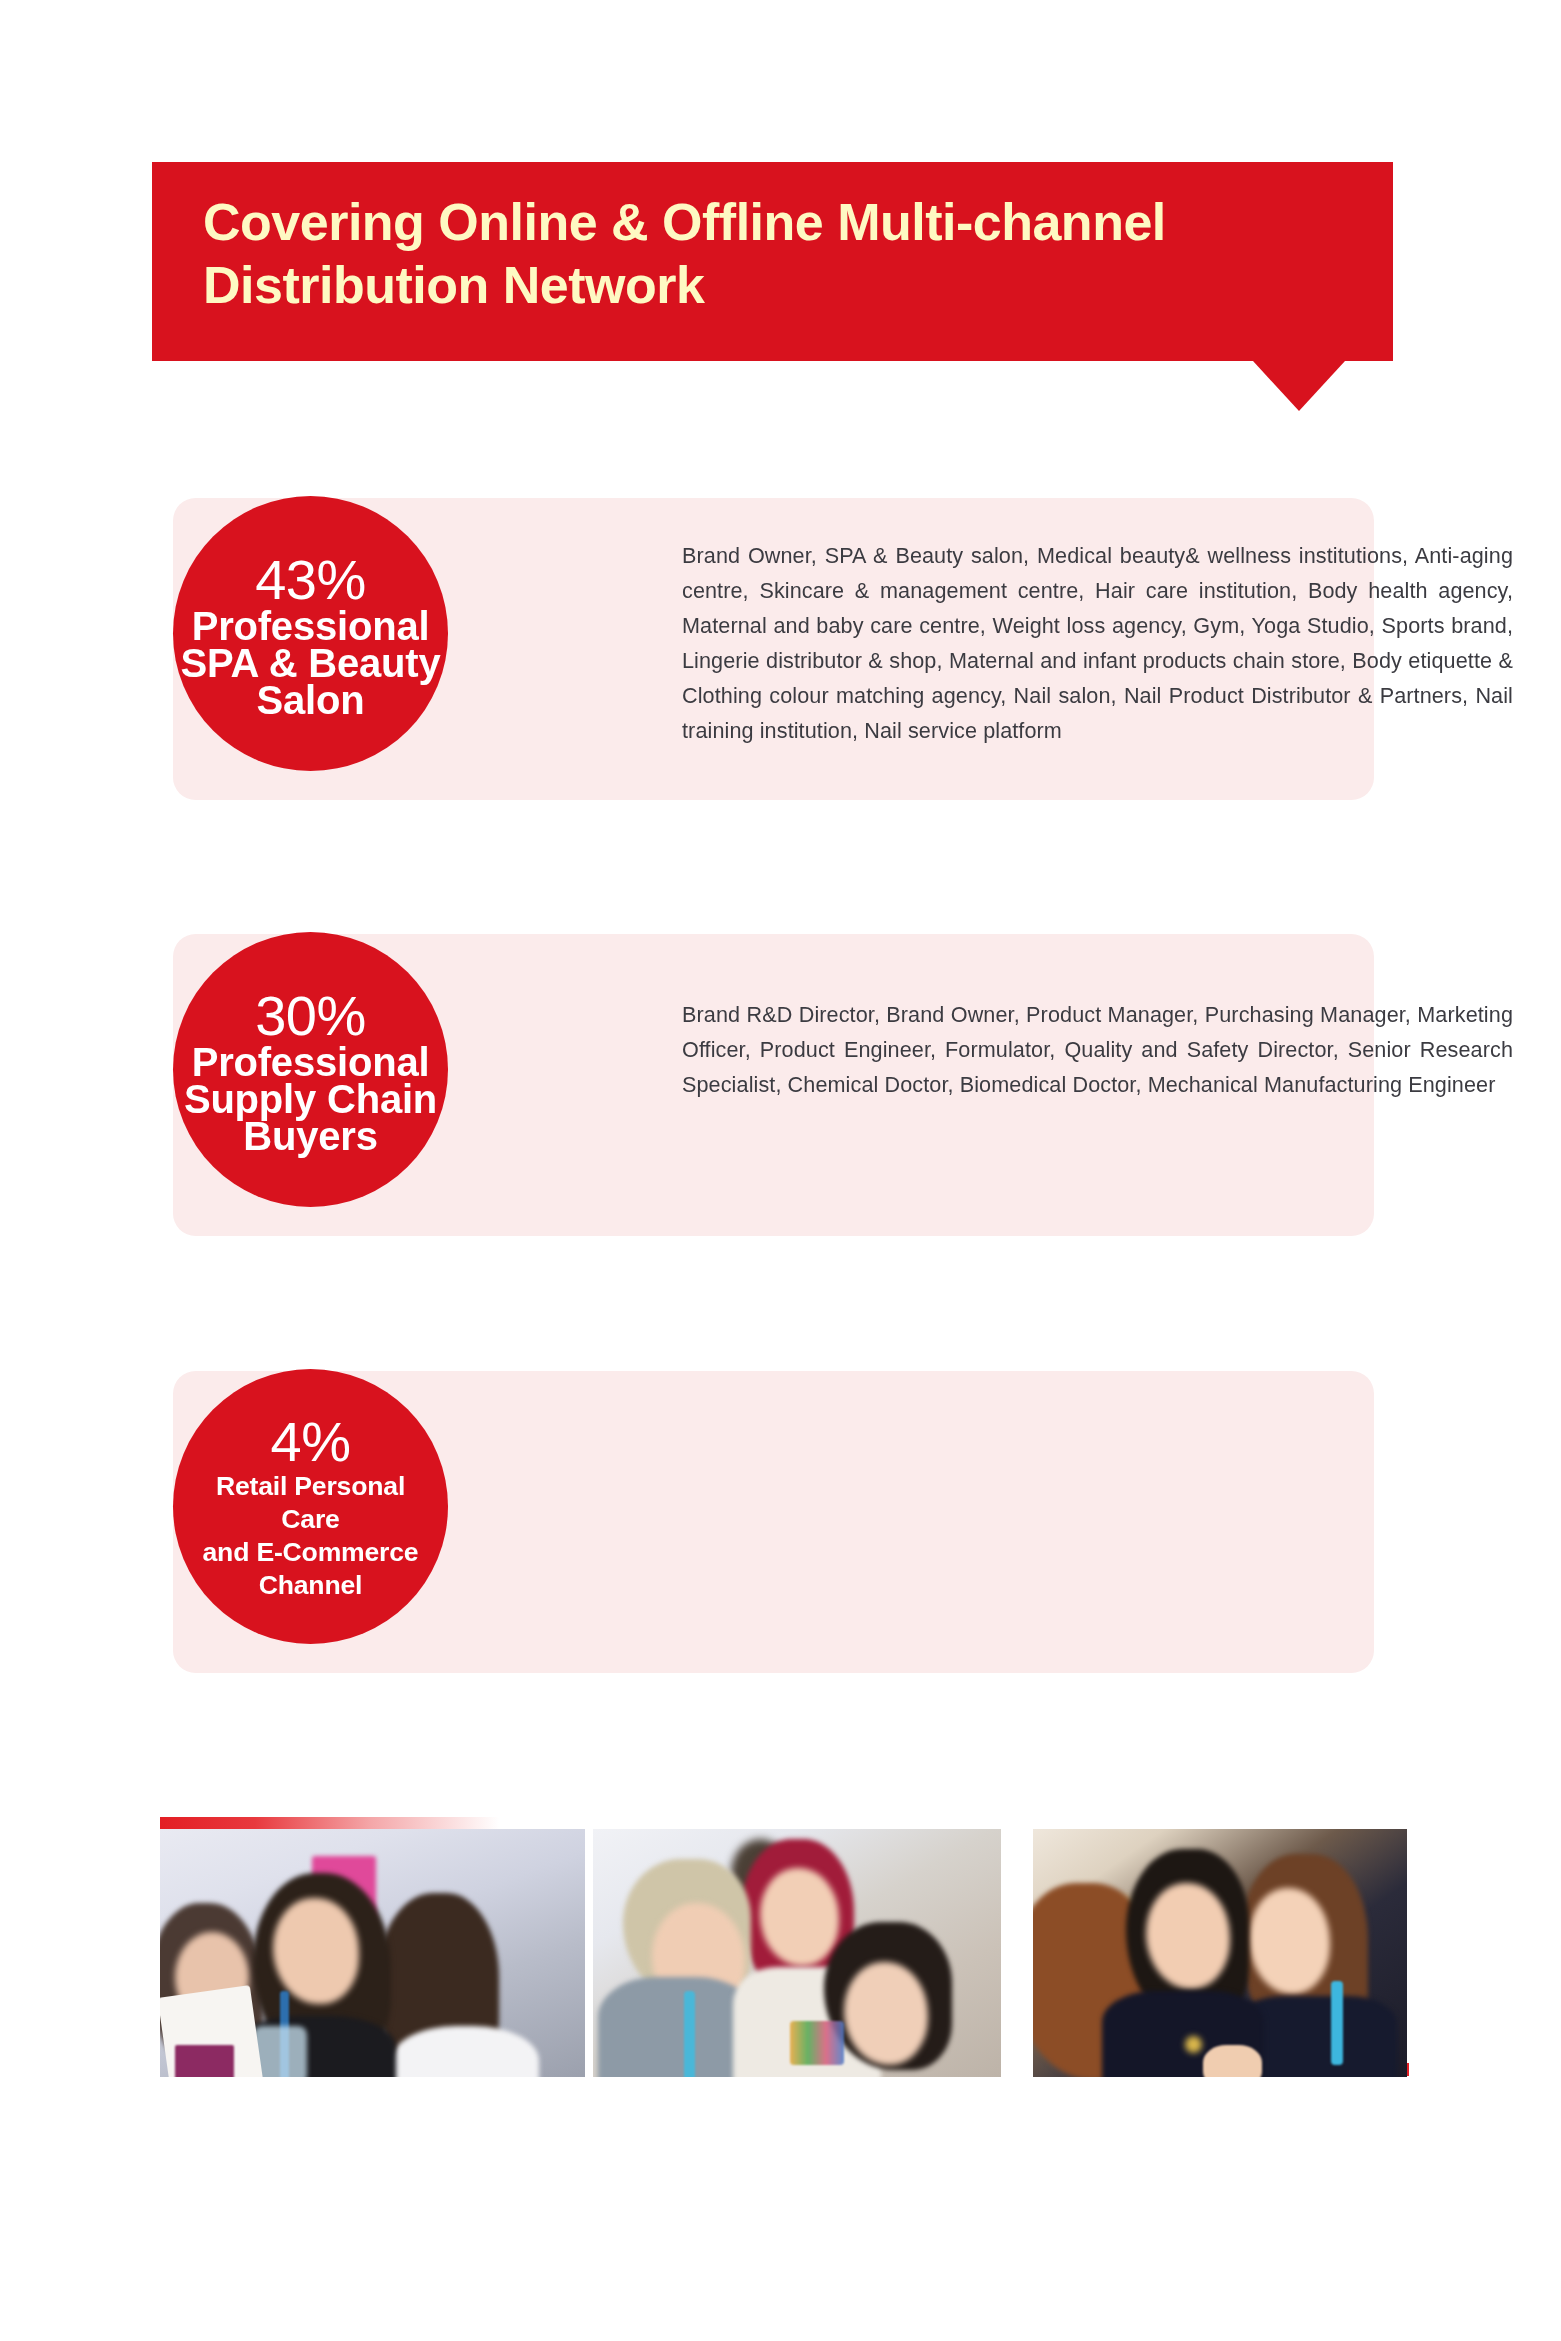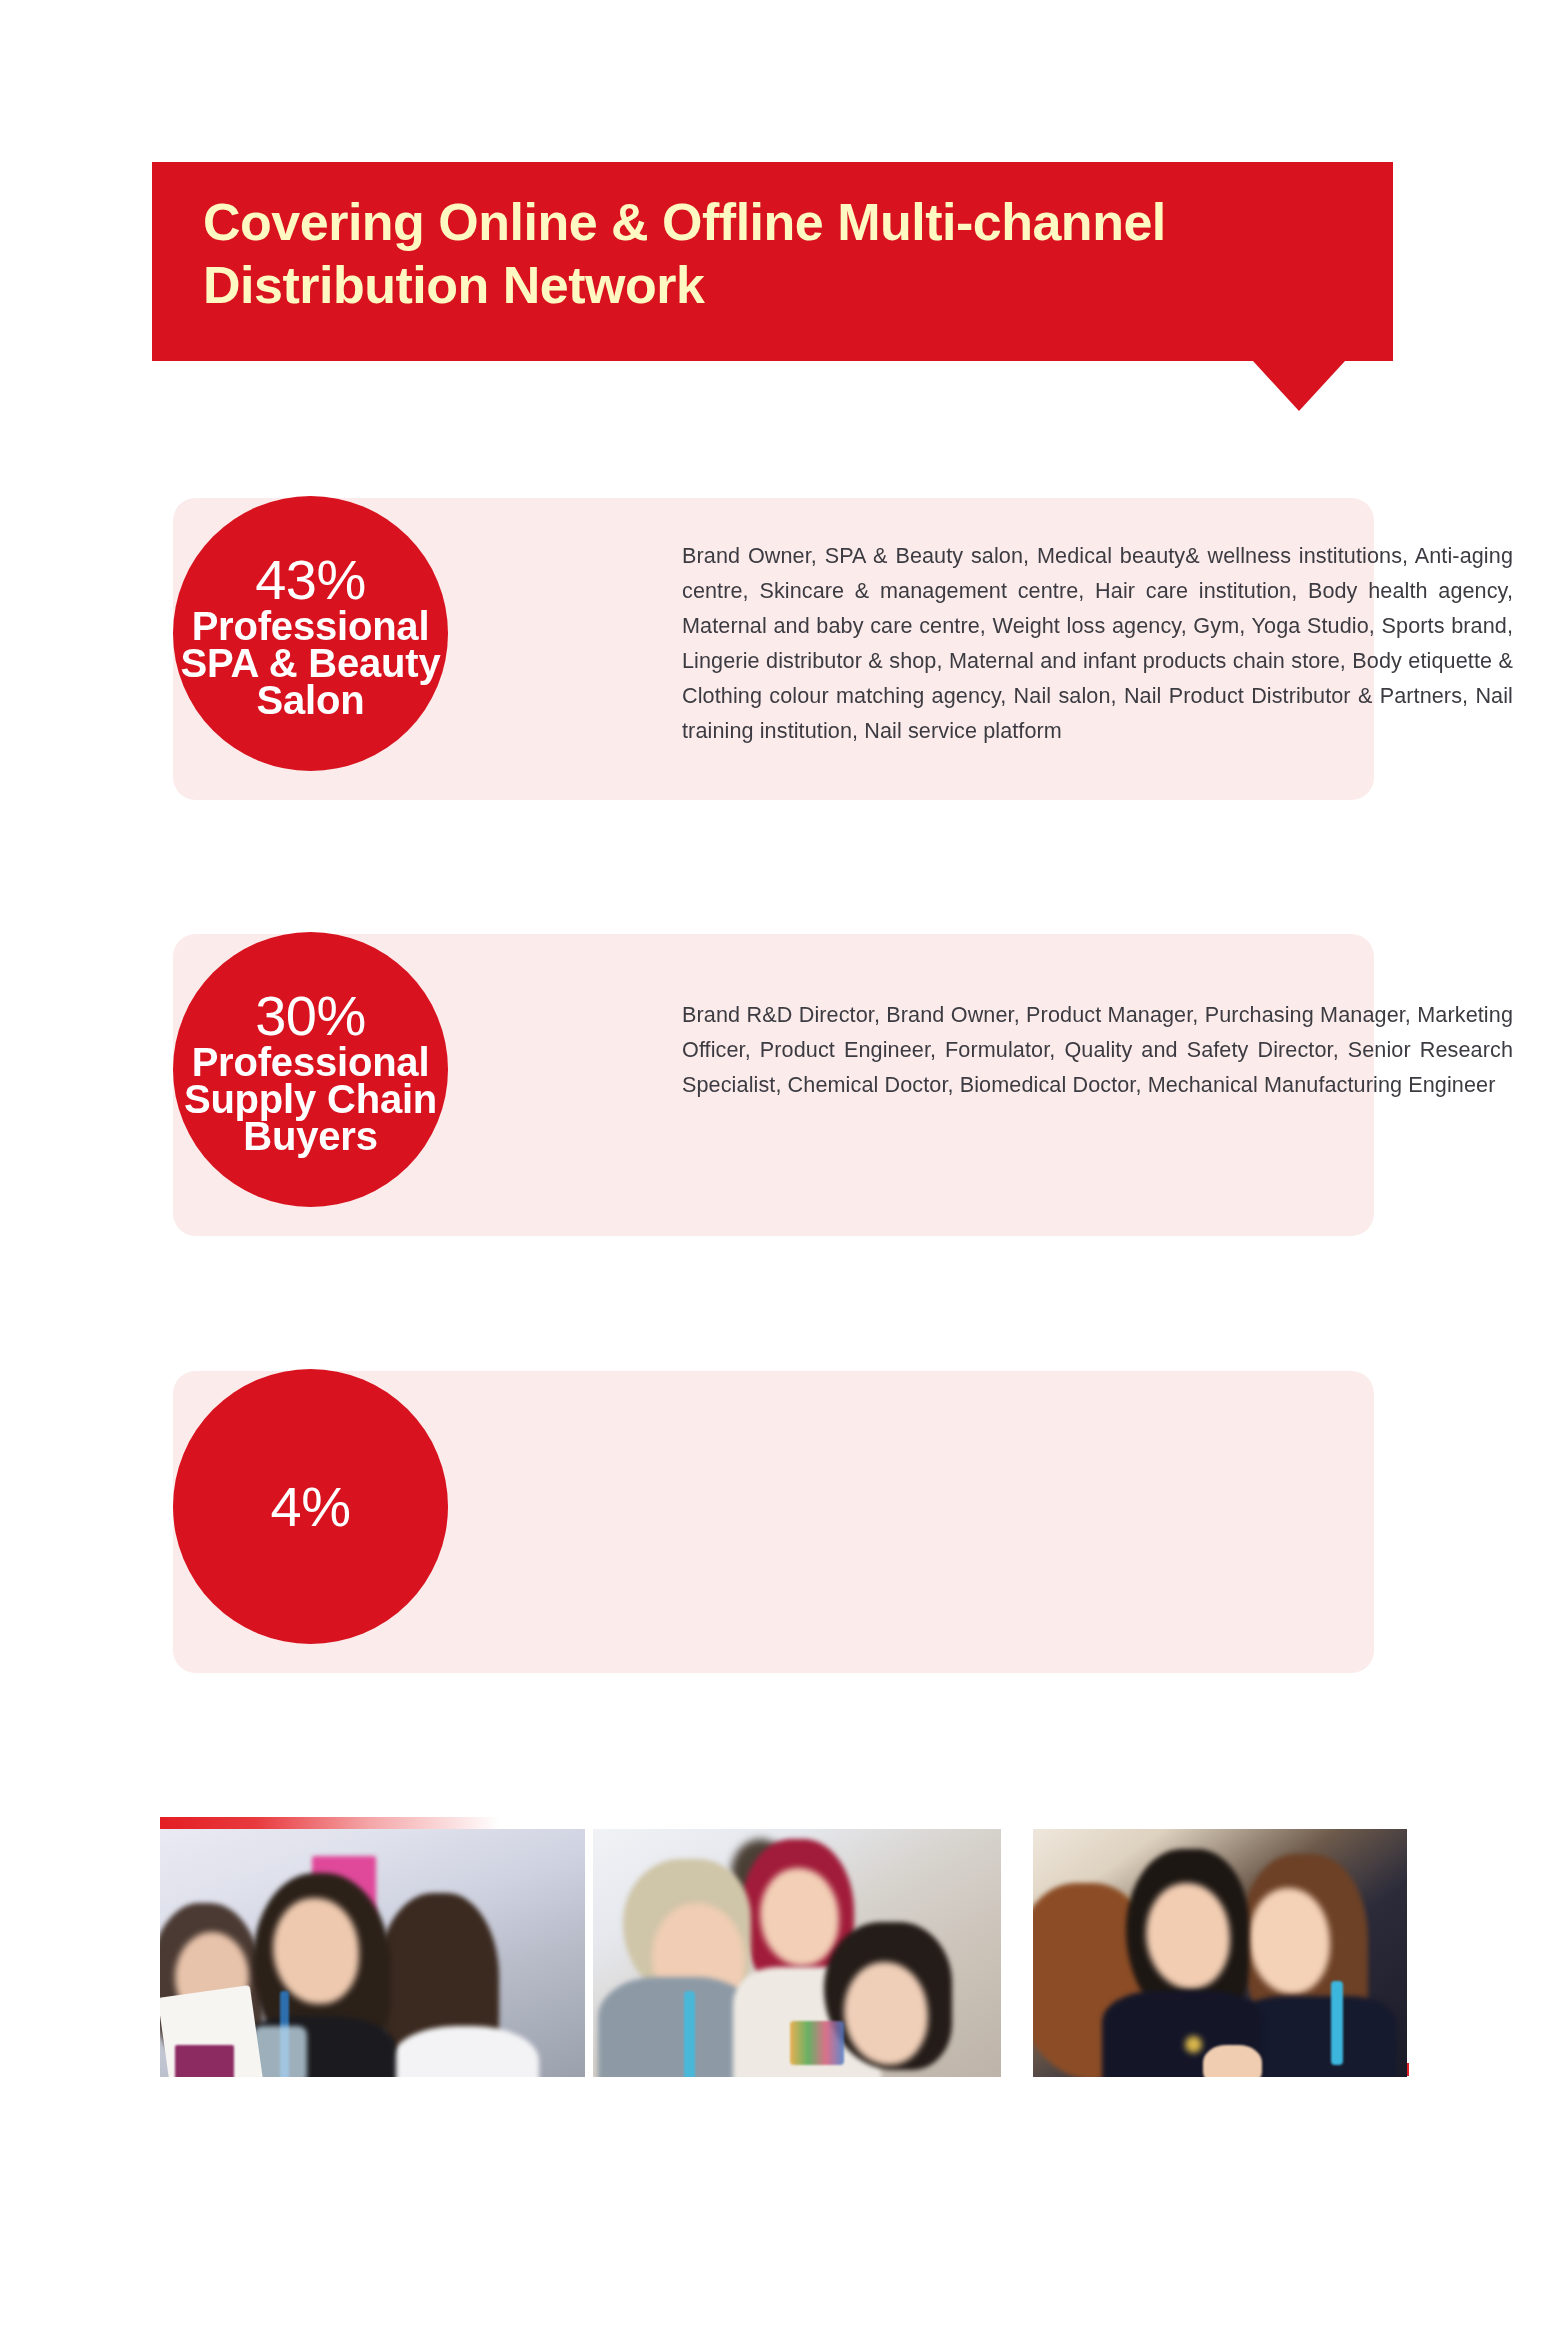--- a/index.html
+++ b/index.html
@@ -80,21 +80,20 @@
     position: absolute;
     left: 0px;
     top: -2px;
     width: 275px;
     height: 275px;
     border-radius: 50%;
     background: #D8121E;
     color: #ffffff;
     display: flex;
     flex-direction: column;
-    align-items: center;
     justify-content: center;
     text-align: center;
     box-sizing: border-box;
     padding: 0 5.9px;
   }
   .circle .pct {
     font-size: 56px;
     font-weight: 400;
     line-height: 62px;
     letter-spacing: -0.5px;
@@ -251,20 +250,24 @@
       <div class="clabel">Professional
 Supply Chain
 Buyers</div>
     </div>
   </div>
 
   <div class="stat-block b3">
     <div class="panel"></div>
     <div class="circle small-label">
       <div class="pct">4%</div>
+      <div class="clabel">Retail Personal
+Care
+and E-Commerce
+Channel</div>
     </div>
   </div>
 
   <div class="photo-strip">
     <div class="accent-bar accent-top"></div>
     <div class="accent-bar accent-bottom"></div>
 
     <div class="photo photo-1 p1">
       <div class="ph-bg p1bg"></div>
       <div class="blob2 pink"></div>

